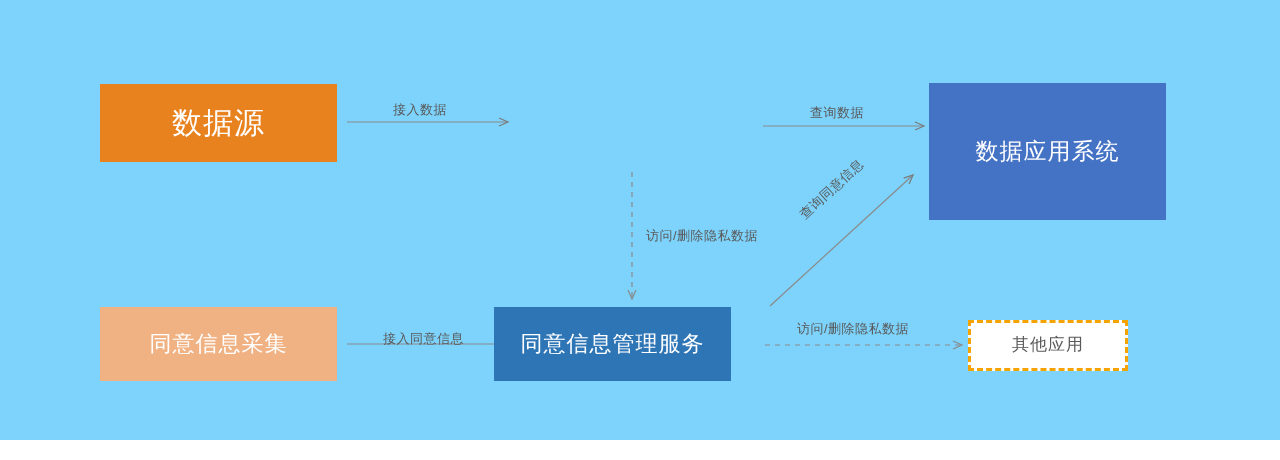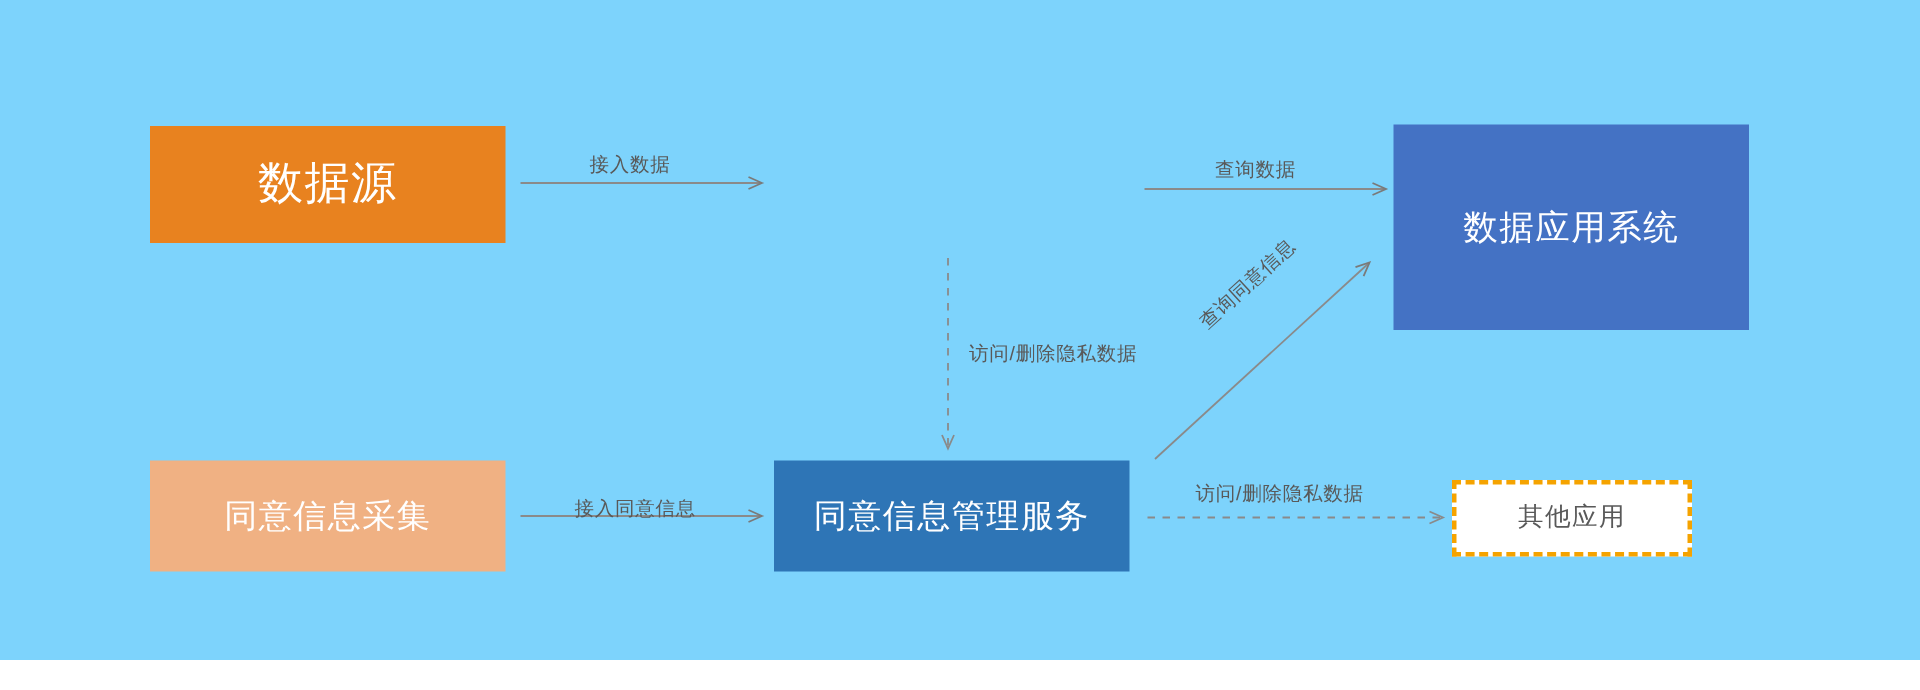--- a/index.html
+++ b/index.html
@@ -49,21 +49,21 @@
     left: 929px; top: 83px; width: 237px; height: 137px;
     background: #4472C4;
     font-size: 23px;
   }
   #node-consent-collect {
     left: 100px; top: 307px; width: 237px; height: 74px;
     background: #F0B183;
     font-size: 22px;
   }
   #node-consent-service {
-    left: 516px; top: 307px; width: 237px; height: 74px;
+    left: 494px; top: 307px; width: 237px; height: 74px;
     background: #2E75B6;
     font-size: 22px;
   }
   #node-other-apps {
     left: 968px; top: 320px; width: 160px; height: 51px;
     border: 3px dashed #F5A300;
     font-size: 17px;
   }
   .edge-svg {
     position: absolute;

